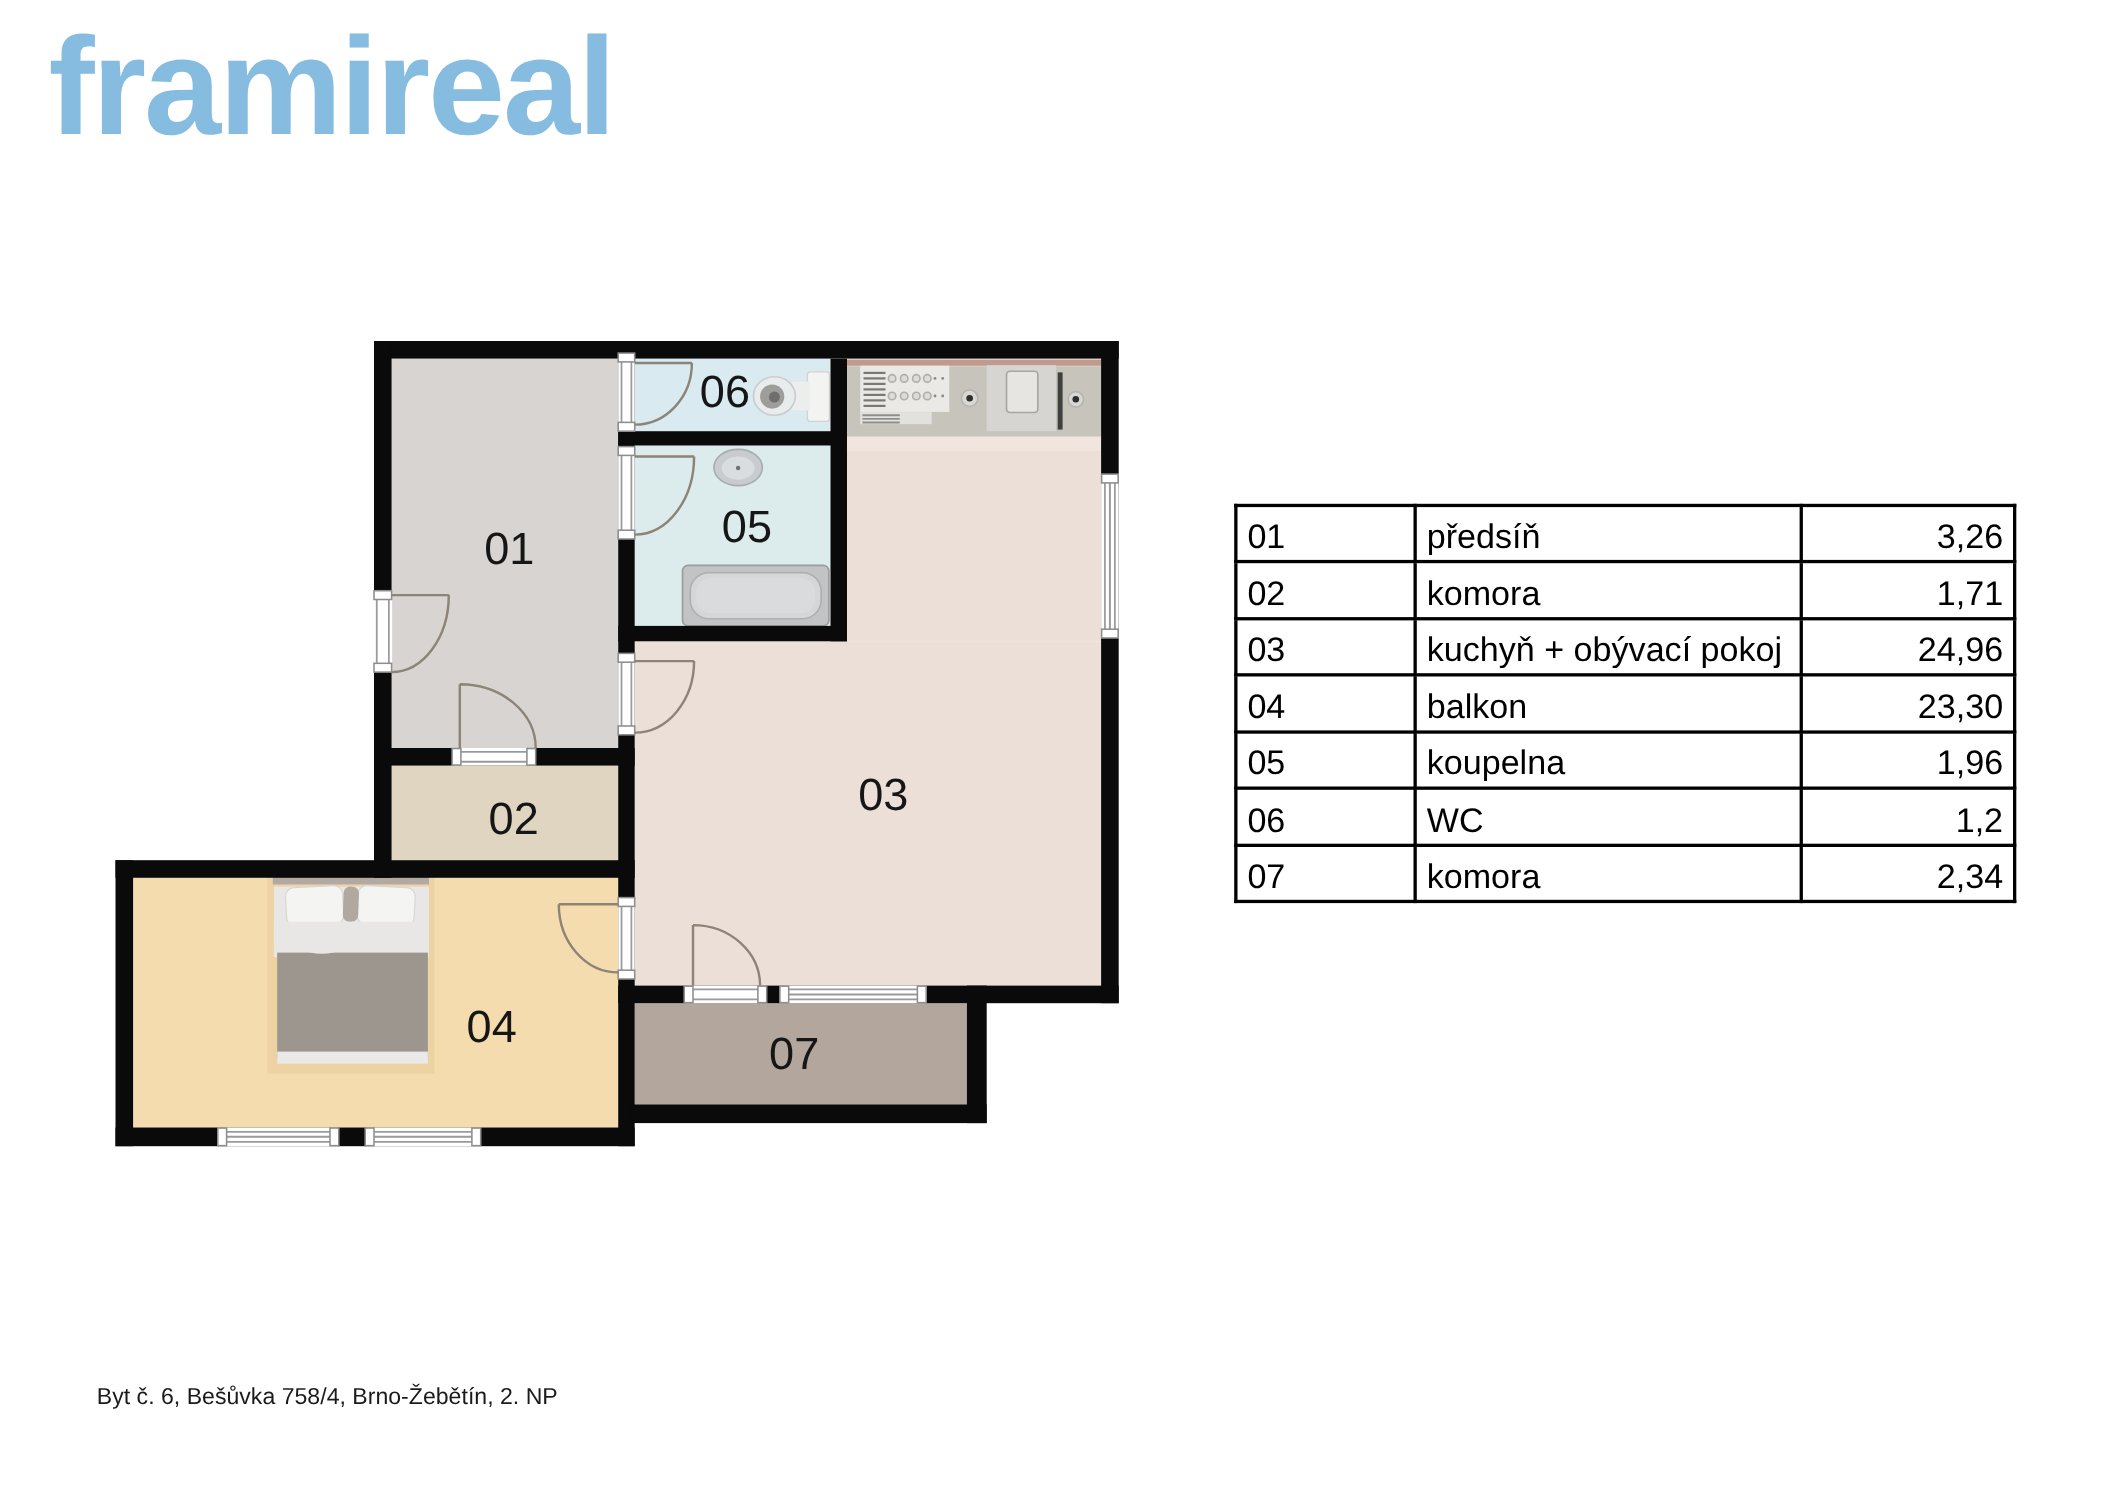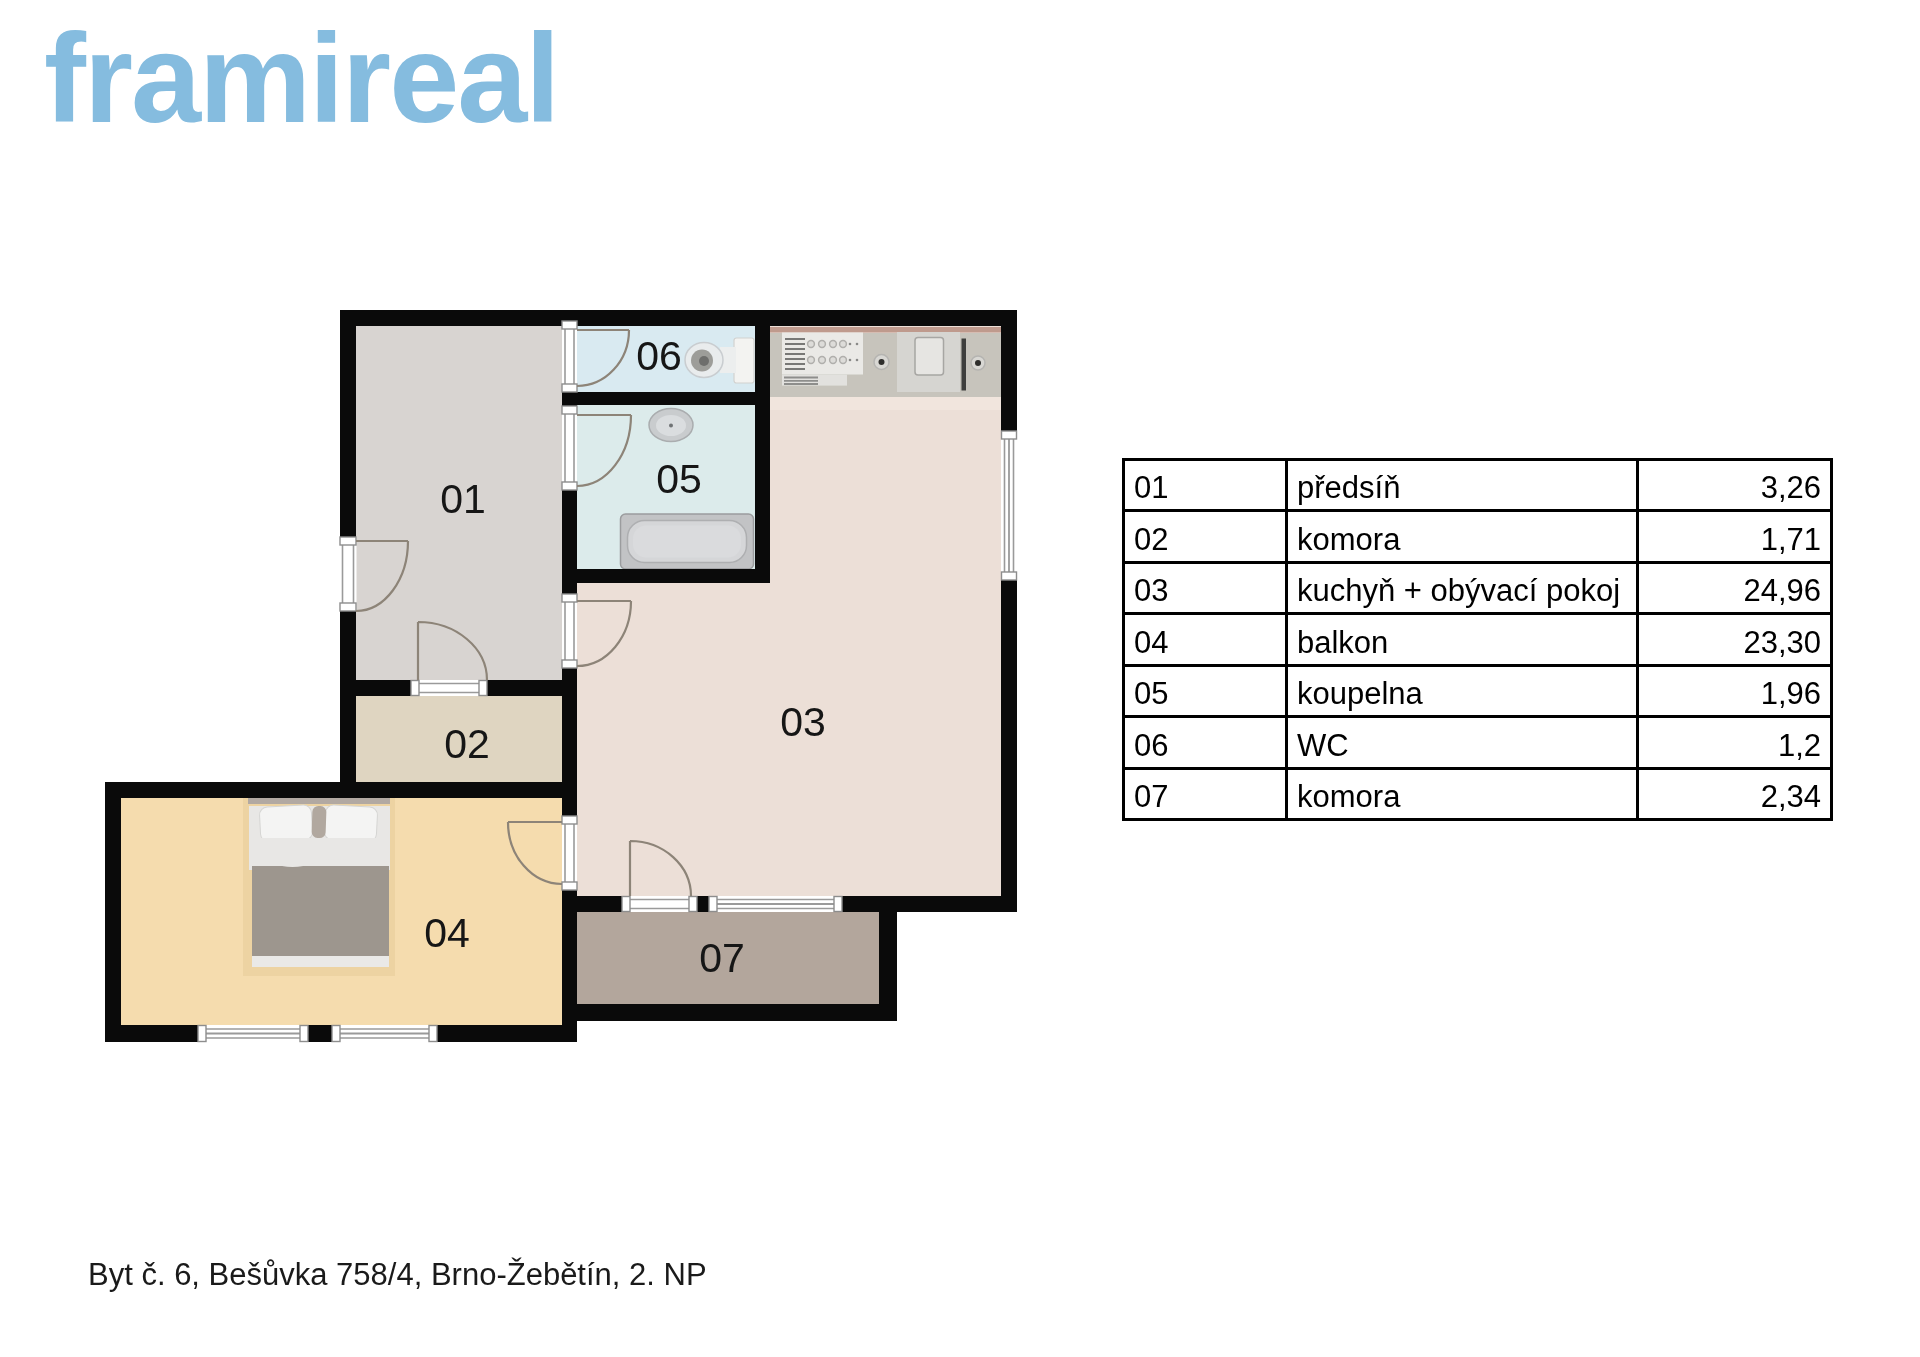--- a/index.html
+++ b/index.html
@@ -1,19 +1,19 @@
 <!DOCTYPE html>
 <html><head>
 <meta charset="utf-8">
 <style>
   html,body{margin:0;padding:0;background:#ffffff;width:1920px;height:1357px;overflow:hidden;}
   body{font-family:"Liberation Sans", sans-serif;position:relative;}
   #logo{position:absolute;left:44px;top:16px;font-size:126px;font-weight:bold;color:#85bcdf;
         letter-spacing:-2px;line-height:1;}
-  #caption{position:absolute;left:88px;top:1259px;font-size:31px;color:#1a1a1a;line-height:1;}
+  #caption{position:absolute;left:88px;top:1259px;font-size:21px;color:#1a1a1a;line-height:1;}
   table{position:absolute;left:1122px;top:458px;border-collapse:collapse;table-layout:fixed;}
   td{border:3px solid #000;font-size:31px;color:#000;vertical-align:bottom;
      padding:0 8px 3px 9px;overflow:hidden;white-space:nowrap;}
   td.num{text-align:right;padding-right:9px;}
   svg{position:absolute;left:0;top:0;}
 </style>
 </head>
 <body>
 
 <div id="logo">framireal</div>

